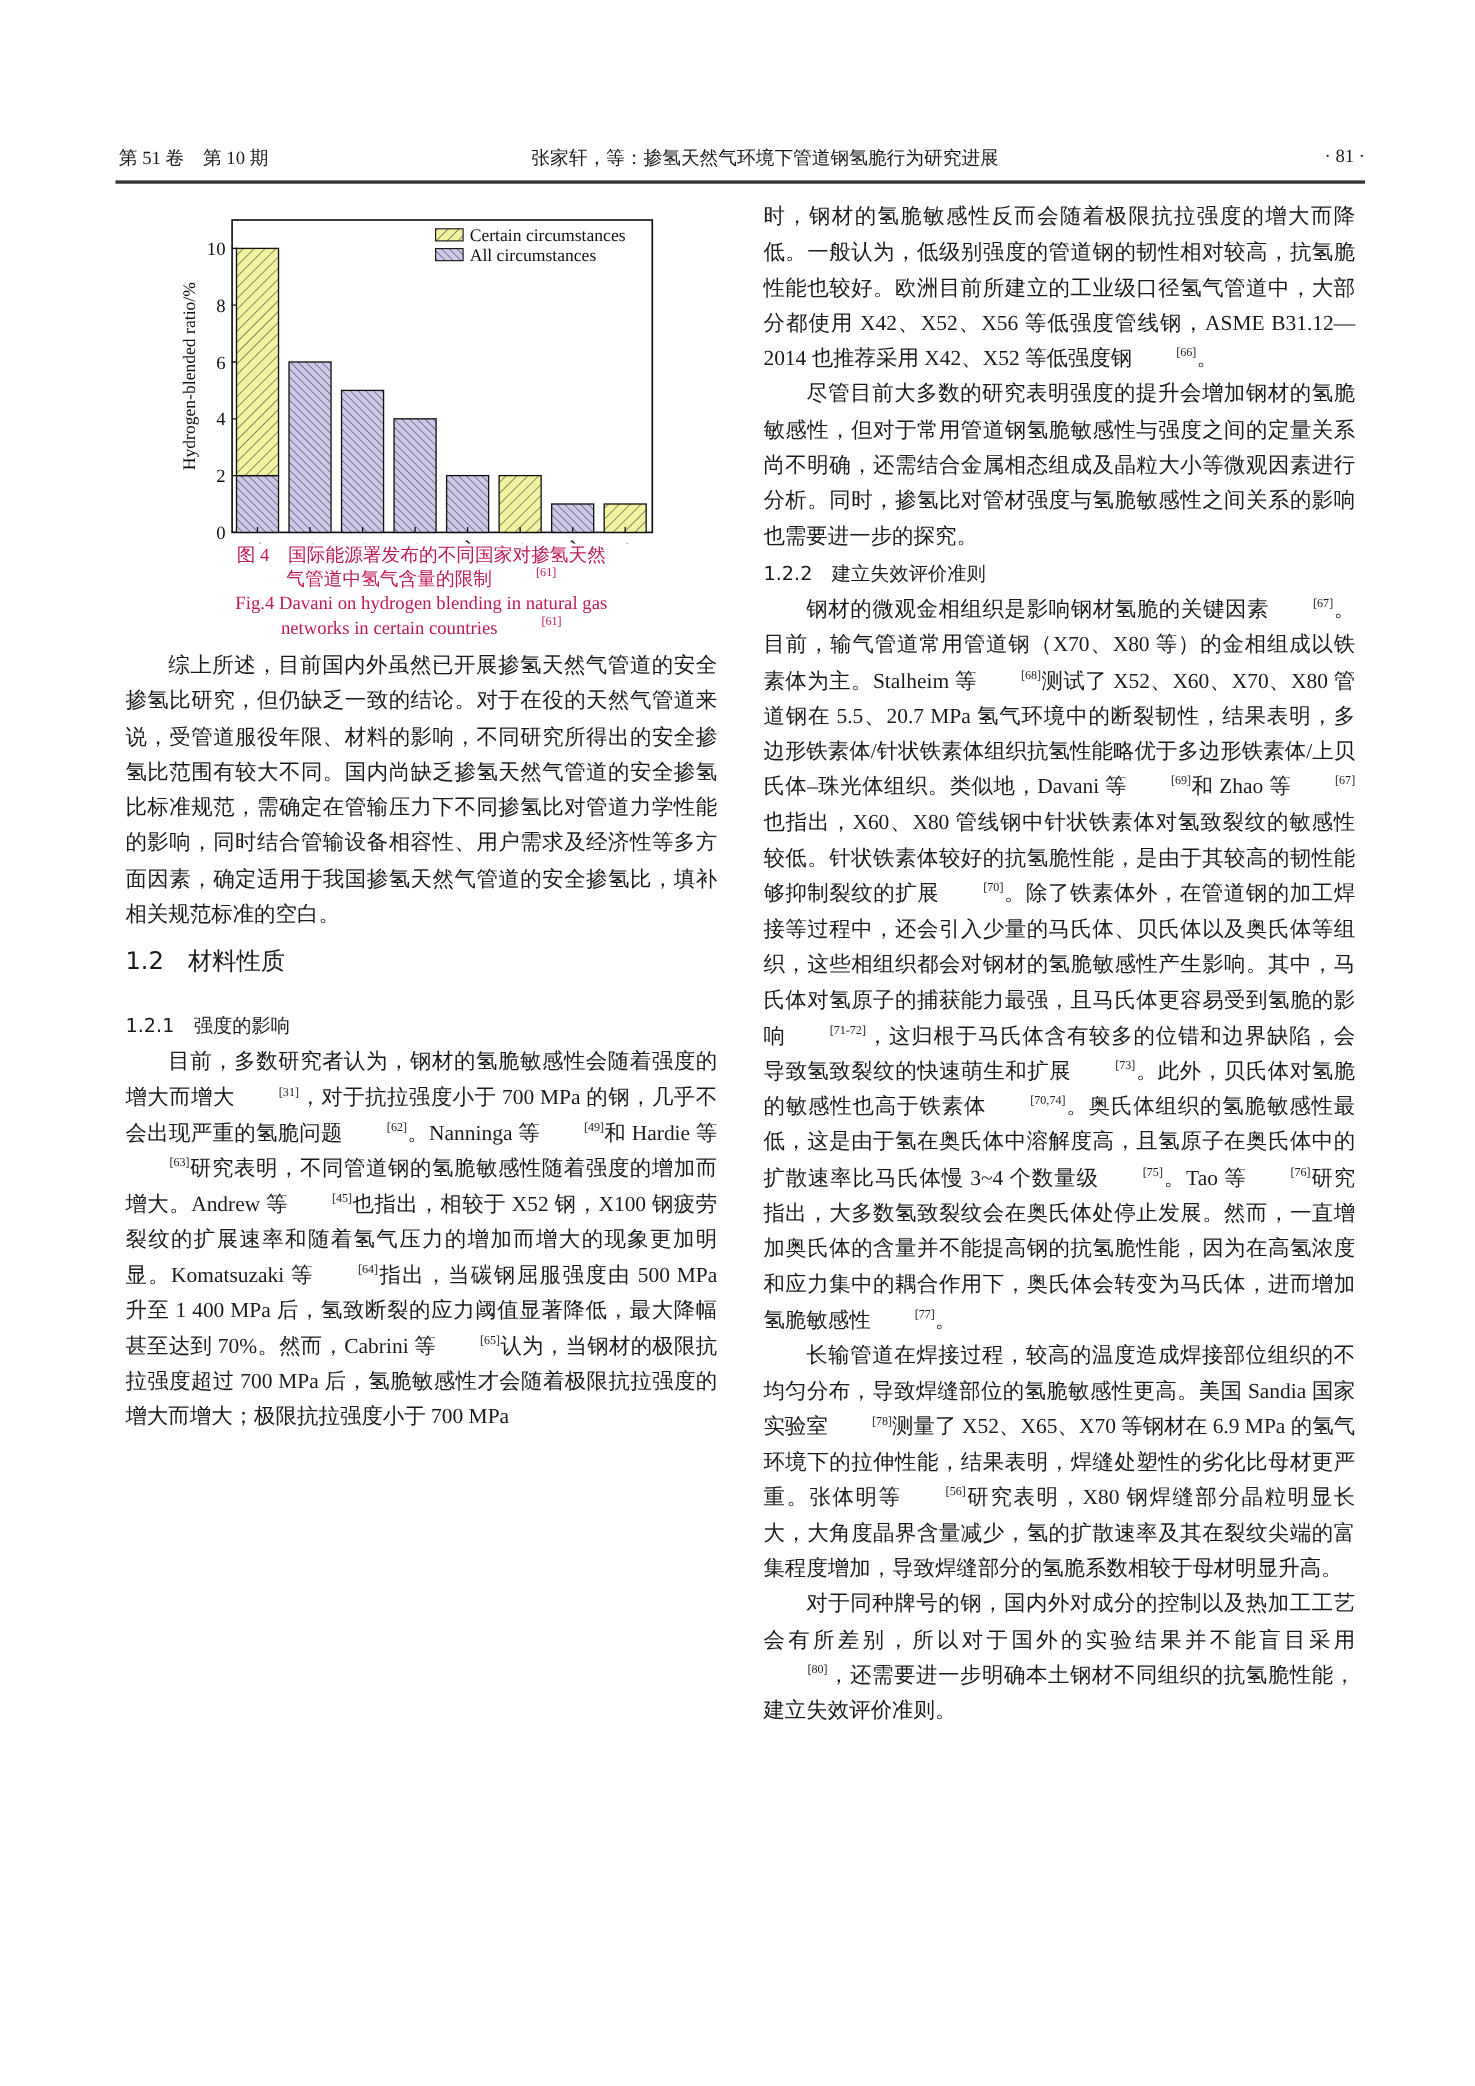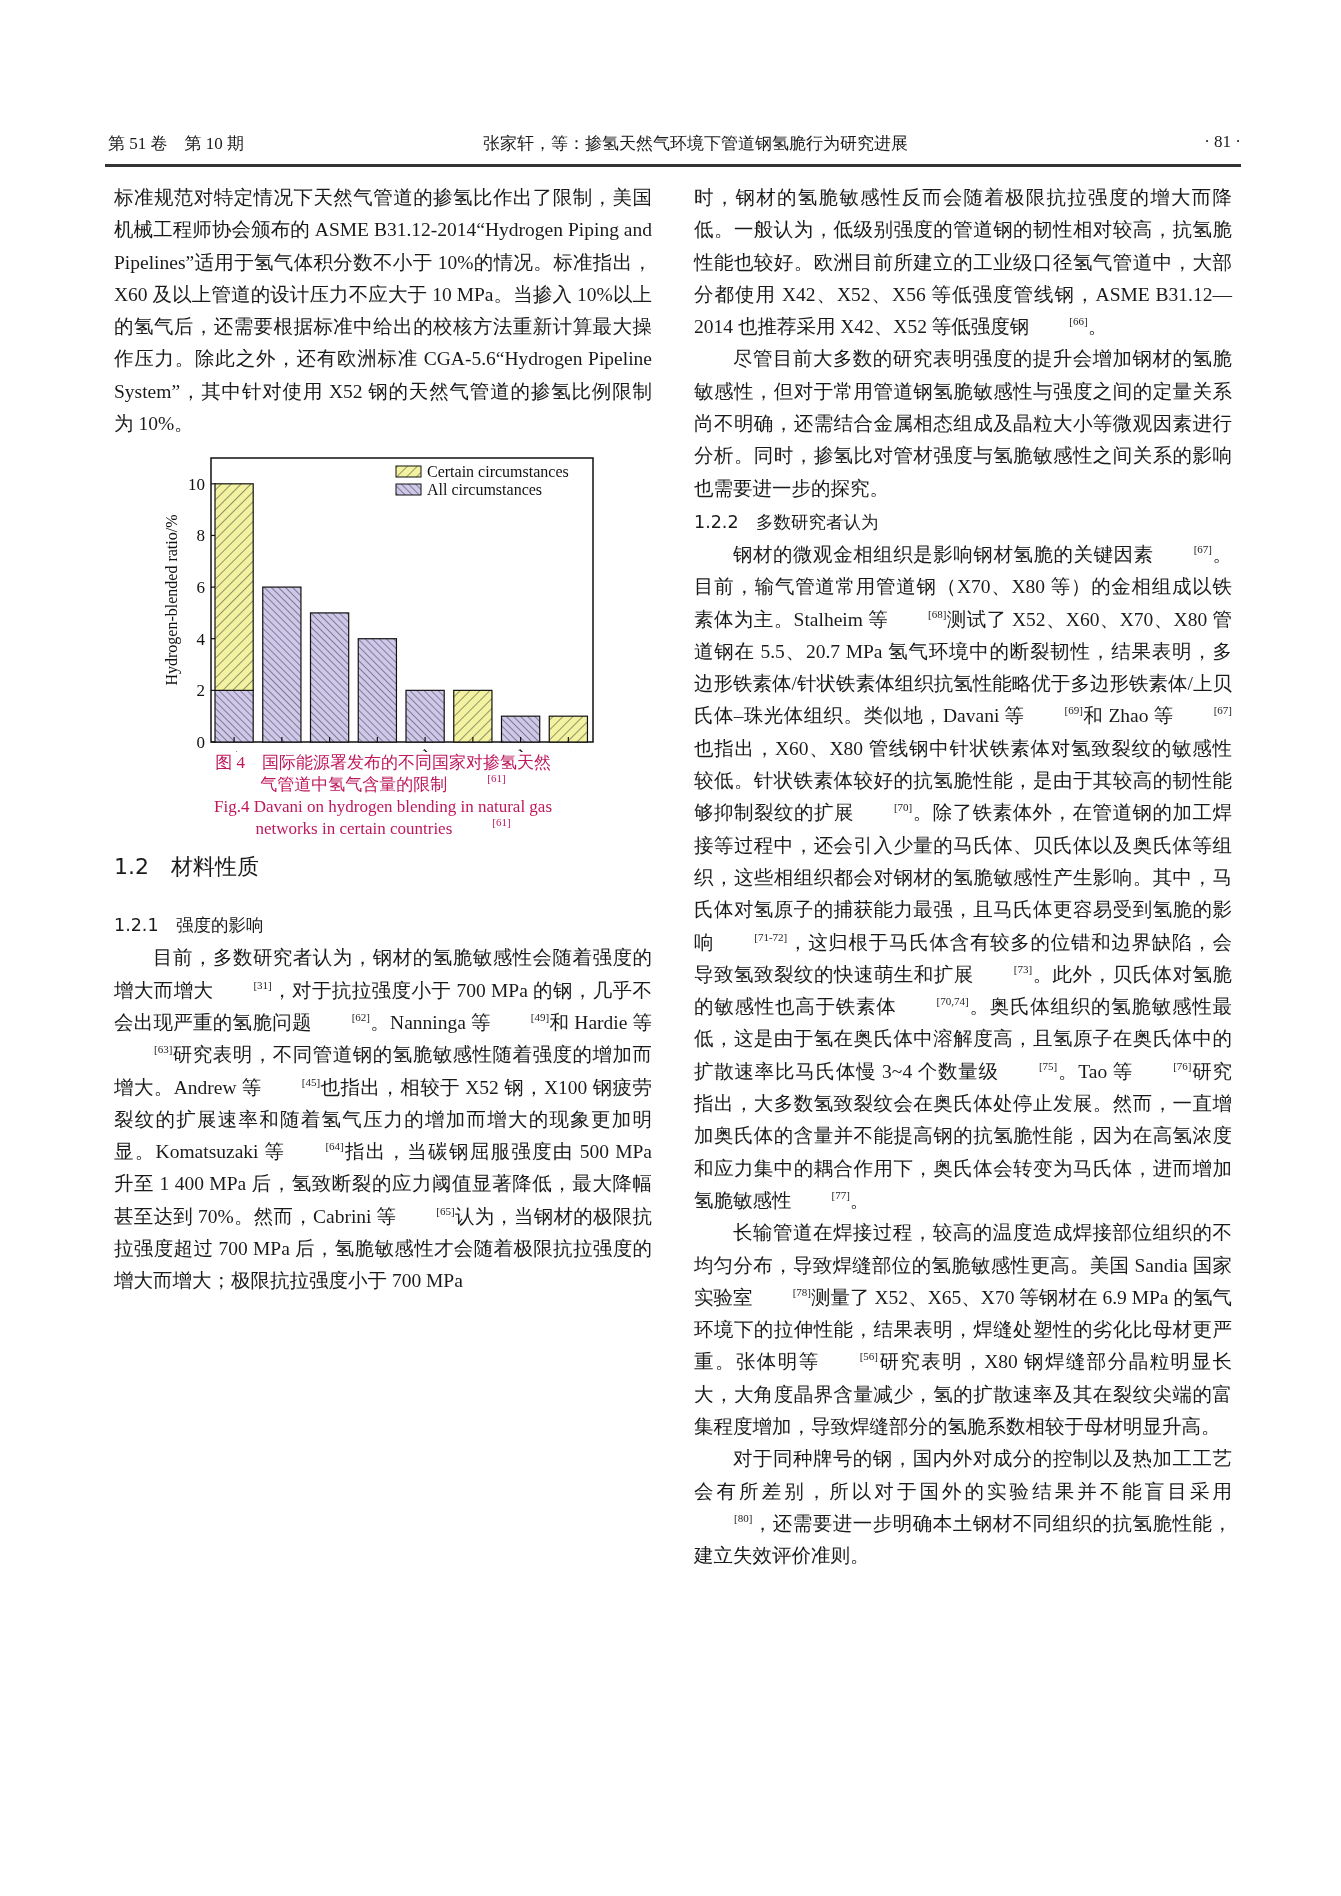--- a/index.html
+++ b/index.html
@@ -29,21 +29,20 @@
 <body>
 
 <div class="header">
   <span class="vol">第 51 卷　第 10 期</span>
   <span class="title">张家轩，等：掺氢天然气环境下管道钢氢脆行为研究进展</span>
   <span class="page">· 81 ·</span>
 </div>
 <div class="header-rule"></div>
 
 <div class="col col-left">
-  <p class="p">标准规范对特定情况下天然气管道的掺氢比作出了限制，美国机械工程师协会颁布的 ASME B31.12-2014“Hydrogen Piping and Pipelines”适用于氢气体积分数不小于 10%的情况。标准指出，X60 及以上管道的设计压力不应大于 10 MPa。当掺入 10%以上的氢气后，还需要根据标准中给出的校核方法重新计算最大操作压力。除此之外，还有欧洲标准 CGA-5.6“Hydrogen Pipeline System”，其中针对使用 X52 钢的天然气管道的掺氢比例限制为 10%。</p>
 
   <div class="figure">
     <svg class="chart" id="chart" width="538" height="300">
       <defs>
         <pattern id="hatch-slash" patternUnits="userSpaceOnUse" width="7" height="7" patternTransform="rotate(45)">
           <rect width="7" height="7" fill="#f2f2a0"></rect>
           <line x1="0" y1="0" x2="0" y2="7" stroke="#333" stroke-width="1"></line>
         </pattern>
         <pattern id="hatch-back" patternUnits="userSpaceOnUse" width="5" height="5" patternTransform="rotate(-45)">
           <rect width="5" height="5" fill="#cfc8ea"></rect>
@@ -101,25 +100,26 @@
         <span>图 4　国际能源署发布的不同国家对掺氢天然</span><br>
         <span>气管道中氢气含量的限制</span><sup>[61]</sup>
       </div>
       <div class="en">
         <span>Fig.4 Davani on hydrogen blending in natural gas</span><br>
         <span>networks in certain countries</span><sup>[61]</sup>
       </div>
     </div>
   </div>
 
+  <p class="p indent">综上所述，目前国内外虽然已开展掺氢天然气管道的安全掺氢比研究，但仍缺乏一致的结论。对于在役的天然气管道来说，受管道服役年限、材料的影响，不同研究所得出的安全掺氢比范围有较大不同。国内尚缺乏掺氢天然气管道的安全掺氢比标准规范，需确定在管输压力下不同掺氢比对管道力学性能的影响，同时结合管输设备相容性、用户需求及经济性等多方面因素，确定适用于我国掺氢天然气管道的安全掺氢比，填补相关规范标准的空白。</p>
   <div class="h2">1.2　材料性质</div>
   <div class="h3">1.2.1　强度的影响</div>
   <p class="p indent"><span>目前，多数研究者认为，钢材的氢脆敏感性会随着强度的增大而增大</span><sup>[31]</sup><span>，对于抗拉强度小于 700 MPa 的钢，几乎不会出现严重的氢脆问题</span><sup>[62]</sup><span>。Nanninga 等</span><sup>[49]</sup><span>和 Hardie 等</span><sup>[63]</sup><span>研究表明，不同管道钢的氢脆敏感性随着强度的增加而增大。Andrew 等</span><sup>[45]</sup><span>也指出，相较于 X52 钢，X100 钢疲劳裂纹的扩展速率和随着氢气压力的增加而增大的现象更加明显。Komatsuzaki 等</span><sup>[64]</sup><span>指出，当碳钢屈服强度由 500 MPa 升至 1 400 MPa 后，氢致断裂的应力阈值显著降低，最大降幅甚至达到 70%。然而，Cabrini 等</span><sup>[65]</sup><span>认为，当钢材的极限抗拉强度超过 700 MPa 后，氢脆敏感性才会随着极限抗拉强度的增大而增大；极限抗拉强度小于 700 MPa</span></p>
 </div>
 
 <div class="col col-right">
   <p class="p"><span>时，钢材的氢脆敏感性反而会随着极限抗拉强度的增大而降低。一般认为，低级别强度的管道钢的韧性相对较高，抗氢脆性能也较好。欧洲目前所建立的工业级口径氢气管道中，大部分都使用 X42、X52、X56 等低强度管线钢，ASME B31.12—2014 也推荐采用 X42、X52 等低强度钢</span><sup>[66]</sup><span>。</span></p>
   <p class="p indent">尽管目前大多数的研究表明强度的提升会增加钢材的氢脆敏感性，但对于常用管道钢氢脆敏感性与强度之间的定量关系尚不明确，还需结合金属相态组成及晶粒大小等微观因素进行分析。同时，掺氢比对管材强度与氢脆敏感性之间关系的影响也需要进一步的探究。</p>
-  <div class="h3">1.2.2　多数研究者认为</div>
+  <div class="h3">1.2.2　建立失效评价准则</div>
   <p class="p indent"><span>钢材的微观金相组织是影响钢材氢脆的关键因素</span><sup>[67]</sup><span>。目前，输气管道常用管道钢（X70、X80 等）的金相组成以铁素体为主。Stalheim 等</span><sup>[68]</sup><span>测试了 X52、X60、X70、X80 管道钢在 5.5、20.7 MPa 氢气环境中的断裂韧性，结果表明，多边形铁素体/针状铁素体组织抗氢性能略优于多边形铁素体/上贝氏体–珠光体组织。类似地，Davani 等</span><sup>[69]</sup><span>和 Zhao 等</span><sup>[67]</sup><span>也指出，X60、X80 管线钢中针状铁素体对氢致裂纹的敏感性较低。针状铁素体较好的抗氢脆性能，是由于其较高的韧性能够抑制裂纹的扩展</span><sup>[70]</sup><span>。除了铁素体外，在管道钢的加工焊接等过程中，还会引入少量的马氏体、贝氏体以及奥氏体等组织，这些相组织都会对钢材的氢脆敏感性产生影响。其中，马氏体对氢原子的捕获能力最强，且马氏体更容易受到氢脆的影响</span><sup>[71-72]</sup><span>，这归根于马氏体含有较多的位错和边界缺陷，会导致氢致裂纹的快速萌生和扩展</span><sup>[73]</sup><span>。此外，贝氏体对氢脆的敏感性也高于铁素体</span><sup>[70,74]</sup><span>。奥氏体组织的氢脆敏感性最低，这是由于氢在奥氏体中溶解度高，且氢原子在奥氏体中的扩散速率比马氏体慢 3~4 个数量级</span><sup>[75]</sup><span>。Tao 等</span><sup>[76]</sup><span>研究指出，大多数氢致裂纹会在奥氏体处停止发展。然而，一直增加奥氏体的含量并不能提高钢的抗氢脆性能，因为在高氢浓度和应力集中的耦合作用下，奥氏体会转变为马氏体，进而增加氢脆敏感性</span><sup>[77]</sup><span>。</span></p>
   <p class="p indent"><span>长输管道在焊接过程，较高的温度造成焊接部位组织的不均匀分布，导致焊缝部位的氢脆敏感性更高。美国 Sandia 国家实验室</span><sup>[78]</sup><span>测量了 X52、X65、X70 等钢材在 6.9 MPa 的氢气环境下的拉伸性能，结果表明，焊缝处塑性的劣化比母材更严重。张体明等</span><sup>[56]</sup><span>研究表明，X80 钢焊缝部分晶粒明显长大，大角度晶界含量减少，氢的扩散速率及其在裂纹尖端的富集程度增加，导致焊缝部分的氢脆系数相较于母材明显升高。</span></p>
   <p class="p indent"><span>对于同种牌号的钢，国内外对成分的控制以及热加工工艺会有所差别，所以对于国外的实验结果并不能盲目采用</span><sup>[80]</sup><span>，还需要进一步明确本土钢材不同组织的抗氢脆性能，建立失效评价准则。</span></p>
 </div>
 
 </body></html>

